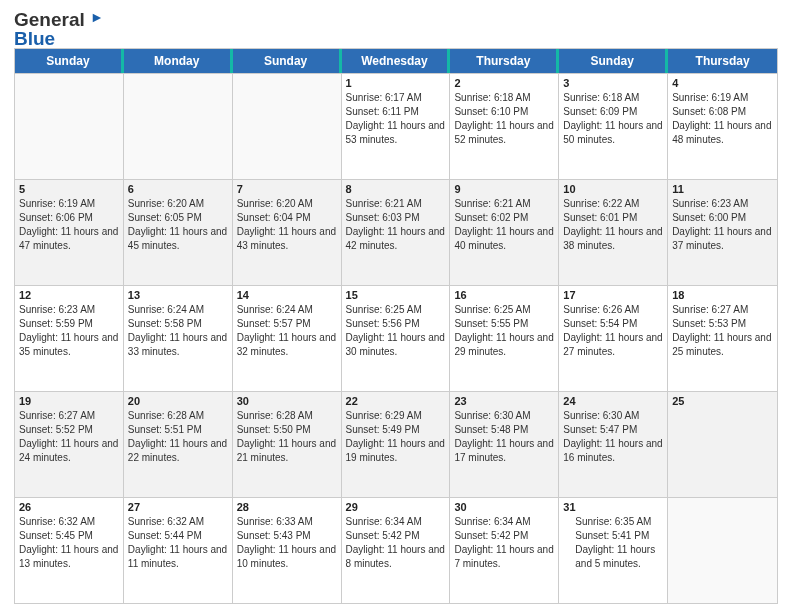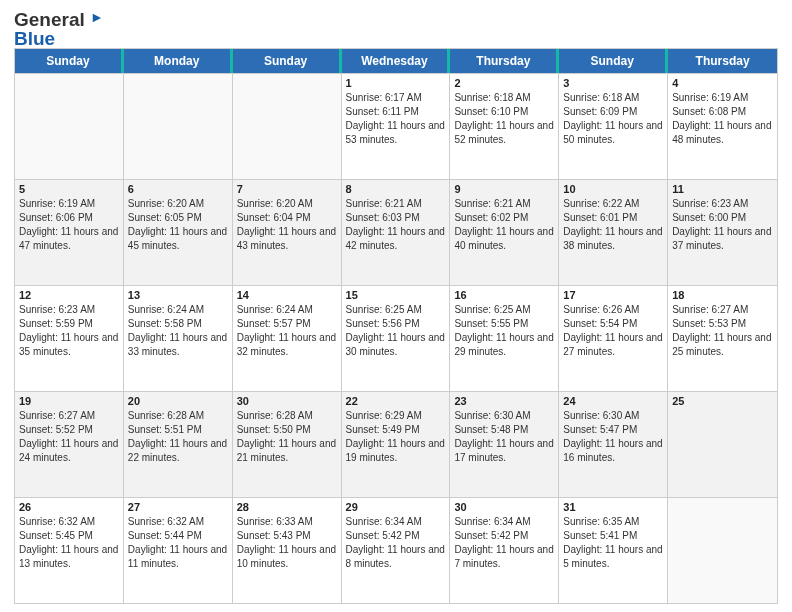--- a/index.html
+++ b/index.html
@@ -311,21 +311,21 @@
 Daylight: 11 hours and 8 minutes.</div>
           </div>
           <div class="cal-cell">
             <div class="day-num">30</div>
             <div class="day-info" style="white-space: pre-line;">Sunrise: 6:34 AM
 Sunset: 5:42 PM
 Daylight: 11 hours and 7 minutes.</div>
           </div>
           <div class="cal-cell">
             <div class="day-num">31</div>
-            <div class="day-info" style="white-space: pre-line;">Sunrise: 6:35 AM
+            <div class="day-info" style="white-space: pre-line; margin-left: 12px;">Sunrise: 6:35 AM
 Sunset: 5:41 PM
 Daylight: 11 hours and 5 minutes.</div>
           </div>
           <div class="cal-cell empty"></div>
         </div>
       </div>
   </div>
 </div>
 
 </body></html>

